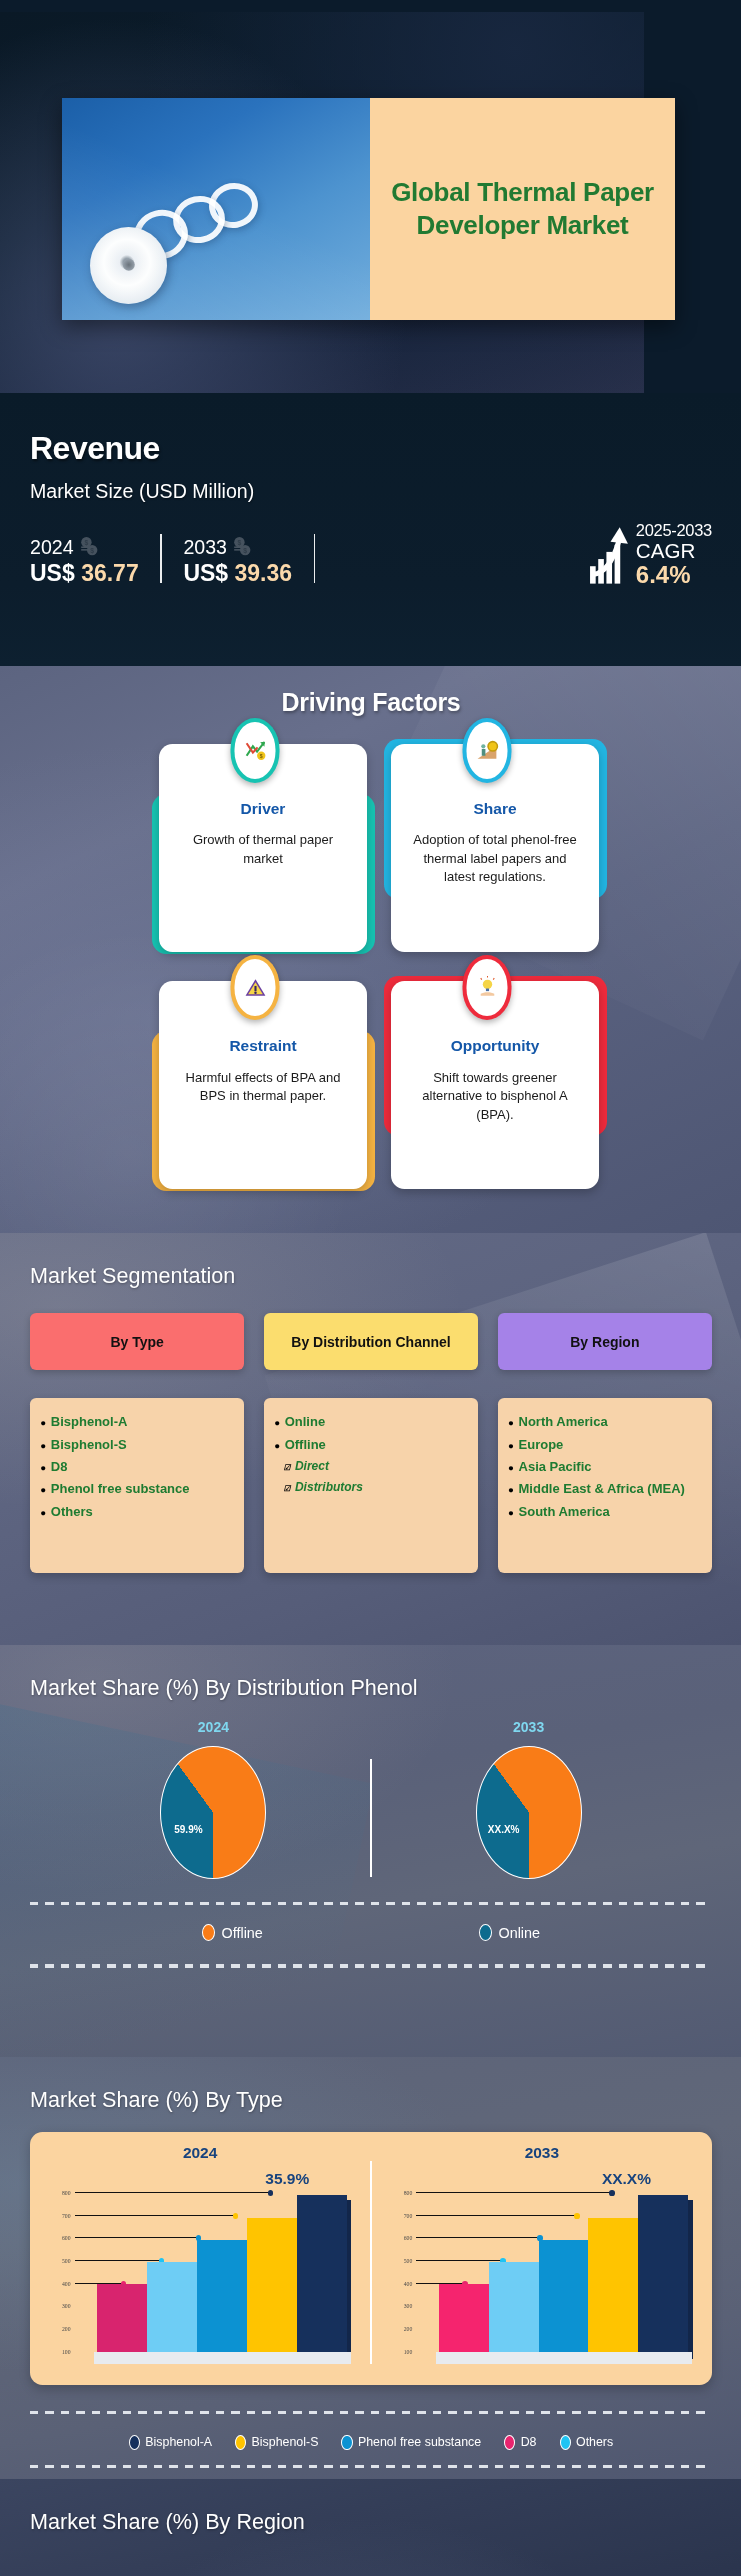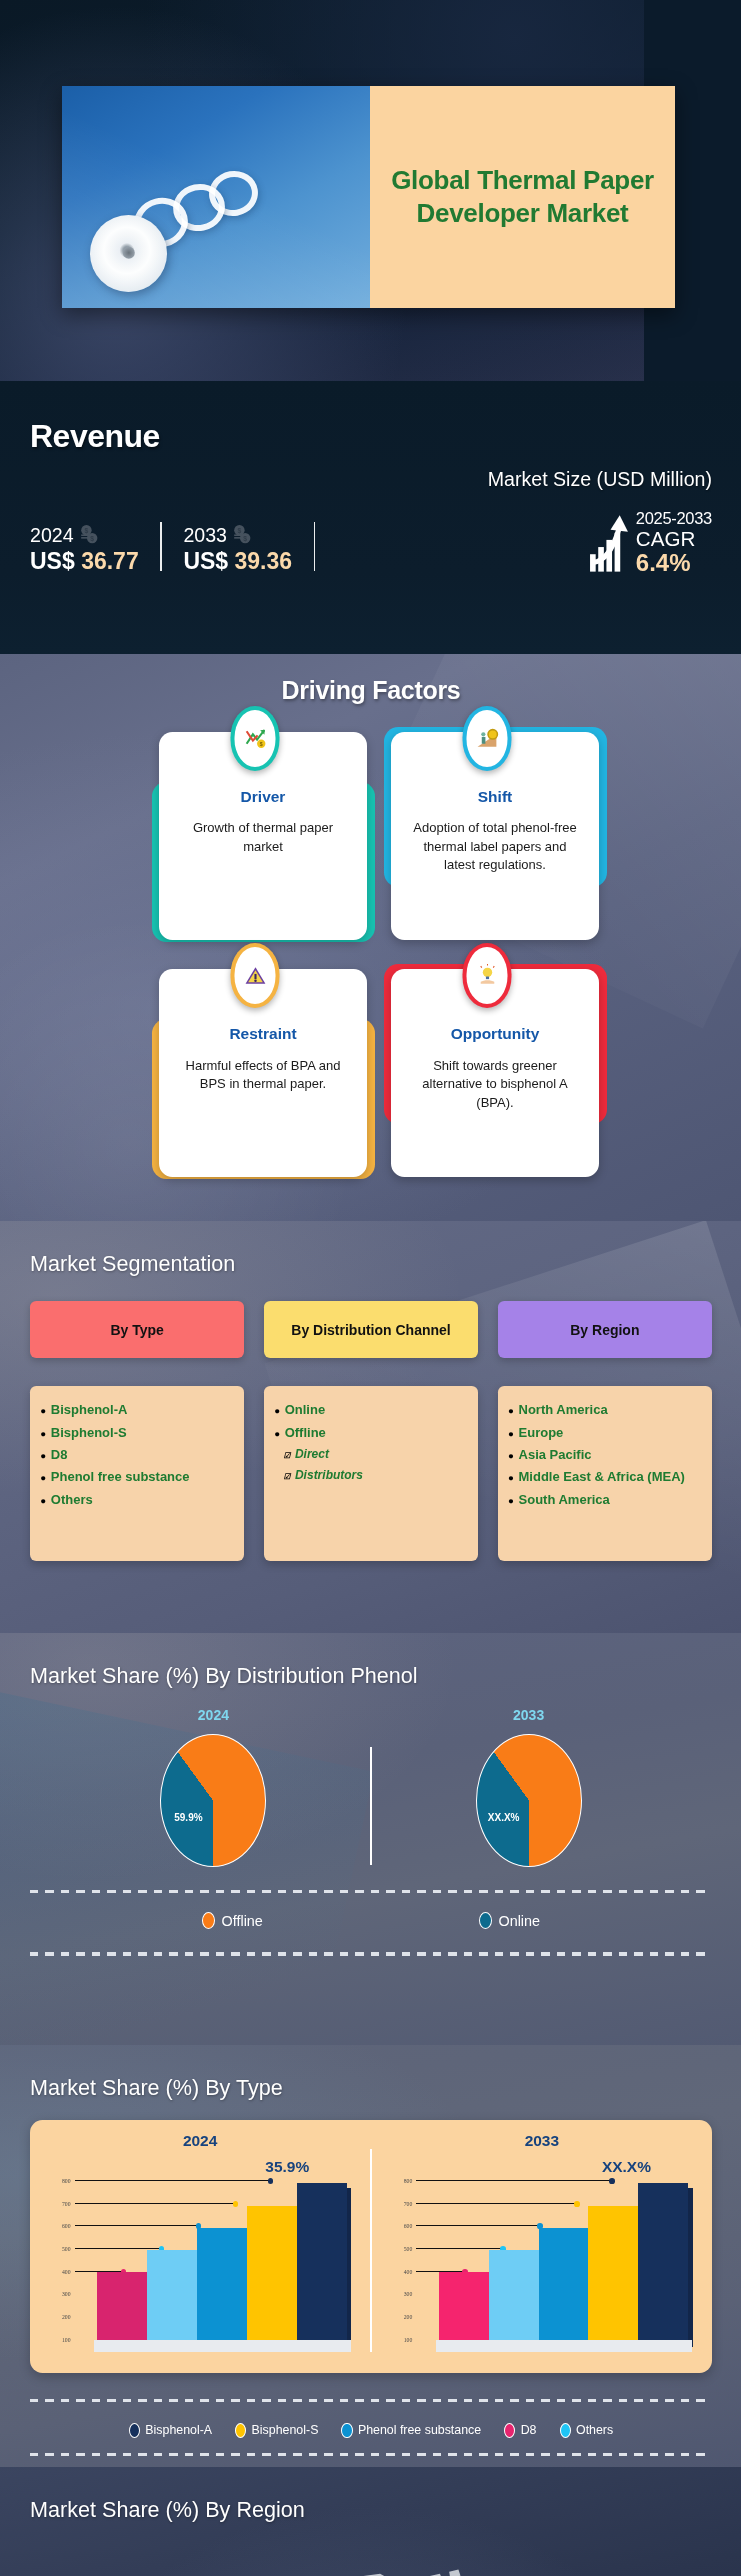--- a/index.html
+++ b/index.html
@@ -11,20 +11,21 @@
     position:relative; overflow:hidden;
   }
 
   
   .hero {
     position:relative; width:644px; height:381px;
     background:
       radial-gradient(circle at 18% 78%, rgba(90,100,140,0.55) 0%, rgba(20,30,50,0) 48%),
       radial-gradient(circle at 80% 10%, rgba(25,40,65,0.9) 0%, rgba(10,20,34,0) 60%),
       linear-gradient(160deg,#0a1926 0%,#0b1c2c 38%,#16233b 68%,#28304b 100%);
+    margin-top: 12px;
   }
   .hero-card {
     position:absolute; left:62px; top:86px; width:613px; height:222px;
     display:flex; box-shadow:0 7.2px 20.6px rgba(0,0,0,0.45);
   }
   .hero-img {
     width:308px; height:222px; position:relative; overflow:hidden;
     background:linear-gradient(150deg,#1b5fa8 0%,#2a72bd 30%,#4d93cf 62%,#72aedd 100%);
   }
   .roll { position:absolute; border-radius:50%; }
@@ -60,21 +61,21 @@
 
   
   .revenue {
     position:relative; width:742px; height:273px;
     background:linear-gradient(180deg,#0a1b29 0%,#0c1d2c 70%,#0d2030 100%);
     padding:37px 30px 0 30px;
   }
   .rev-title { color:#fff; font-size:32px; font-weight:bold; letter-spacing:-0.5px;
     text-shadow:1px 1.5px 2.6px rgba(0,0,0,0.5); }
   .rev-sub { color:#fff; font-size:19.6px; margin-top:13.4px; font-weight:300;
-    text-shadow:0.5px 1px 2.1px rgba(0,0,0,0.45);text-align:right;}
+    text-shadow:0.5px 1px 2.1px rgba(0,0,0,0.45);}
   .rev-row { display:flex; align-items:flex-end; margin-top:17.5px; }
   .rev-block { position:relative; }
   .rev-year { color:#fff; font-size:19.6px; display:flex; align-items:center; gap:3.1px; }
   .coin-icon { display:inline-block; opacity:.45; }
   .rev-val { color:#fff; font-size:23px; font-weight:bold; margin-top:1px; white-space:nowrap; }
   .rev-val b { color:#fbd9ab; }
   .rev-sep { width:1.5px; height:49px; background:#fff; margin:0 21.6px 4.1px 21.6px; opacity:.92; }
   .cagr-wrap { display:flex; align-items:flex-end; margin-left:auto; }
   .cagr-text { text-align:left; }
   .cagr-range { color:#fff; font-size:16.5px; letter-spacing:-0.3px;}
@@ -352,21 +353,21 @@
             <circle cx="34" cy="34" r="8" fill="#f0c419"></circle>
             <text x="34" y="38" font-size="10" text-anchor="middle" fill="#7a6100" font-weight="bold">$</text>
           </svg>
         </div>
       </div>
     </div>
 
     <div class="dcard c-trend flip">
       <div class="tab"></div>
       <div class="body">
-        <h3>Shift</h3>
+        <h3>Share</h3>
         <p>Adoption of total phenol-free thermal label papers and latest regulations.</p>
       </div>
       <div class="badge">
         <div class="inner">
           <svg width="24" height="24" viewBox="0 0 46 46">
             <path d="M4 40 L40 40 L40 16 Z" fill="#d9a36b"></path>
             <circle cx="33" cy="16" r="9" fill="#f0c419" stroke="#c29b0f" stroke-width="3"></circle>
             <circle cx="15" cy="16" r="4" fill="#6fb3a0"></circle>
             <rect x="12" y="21" width="7" height="13" fill="#4f8f7f"></rect>
           </svg>

